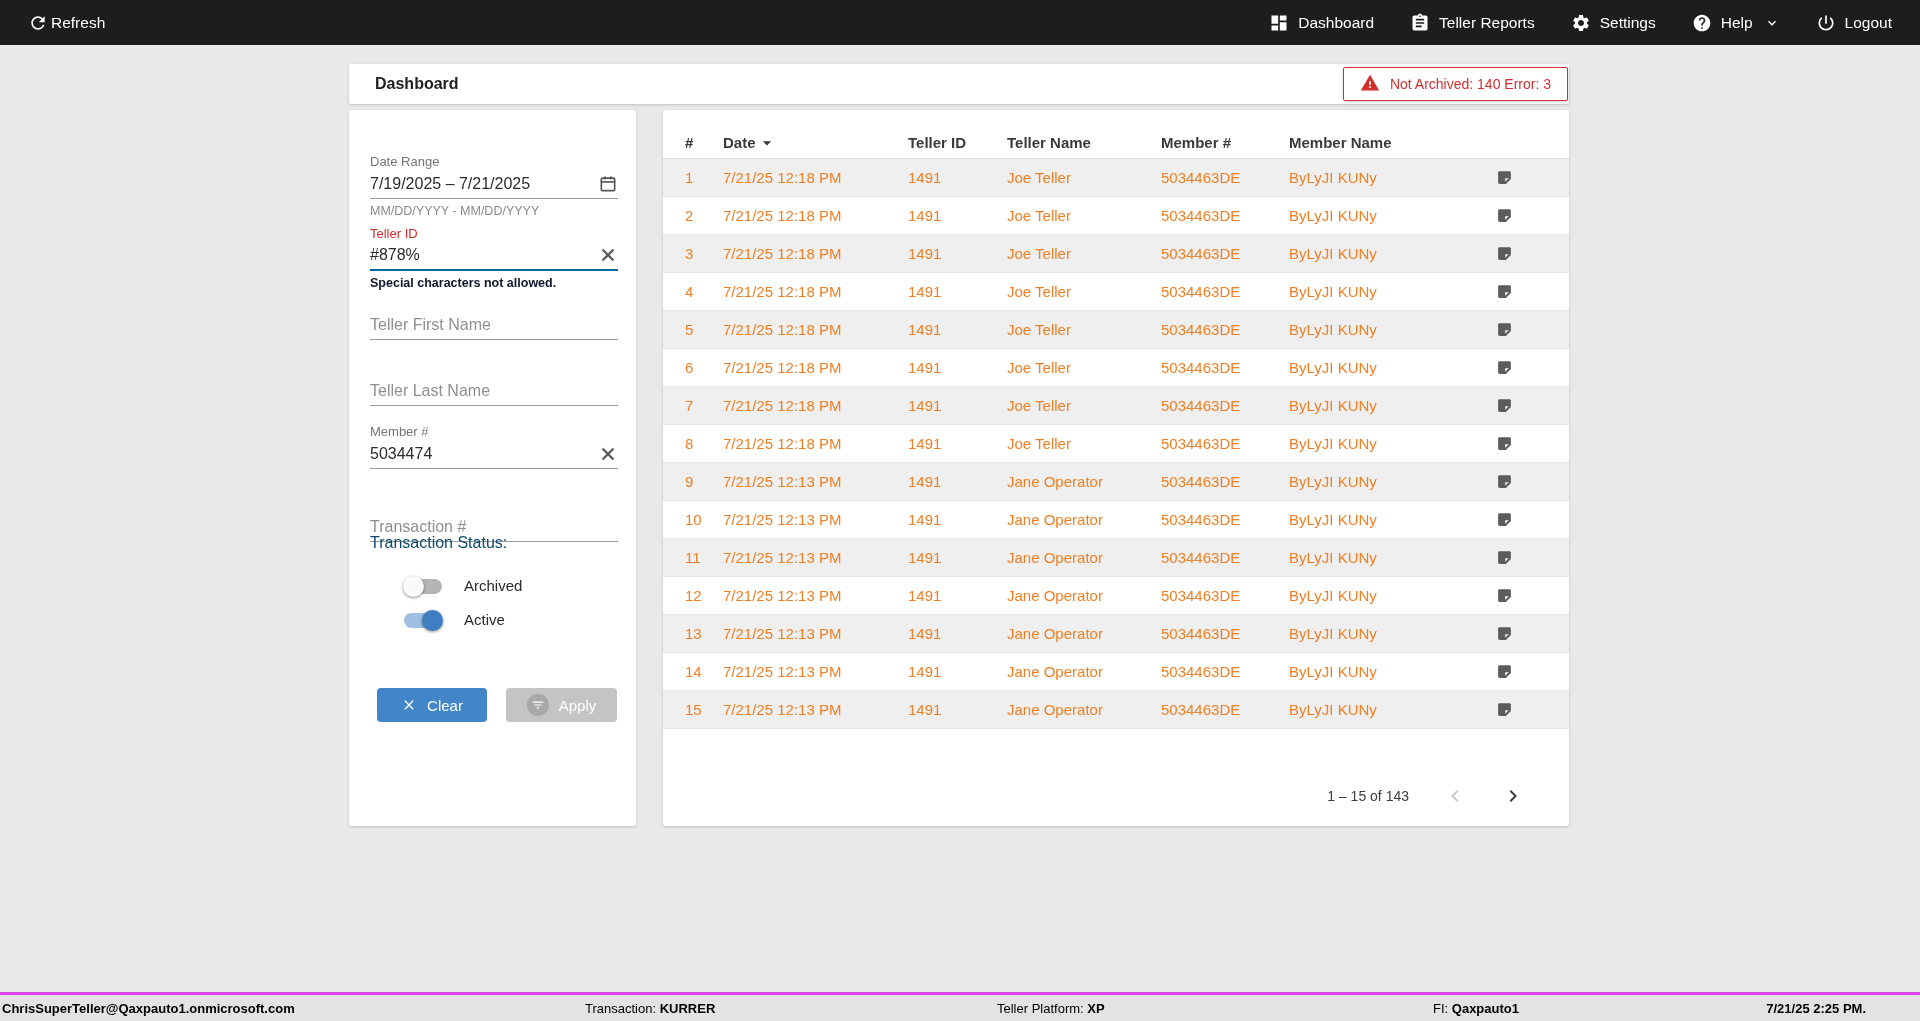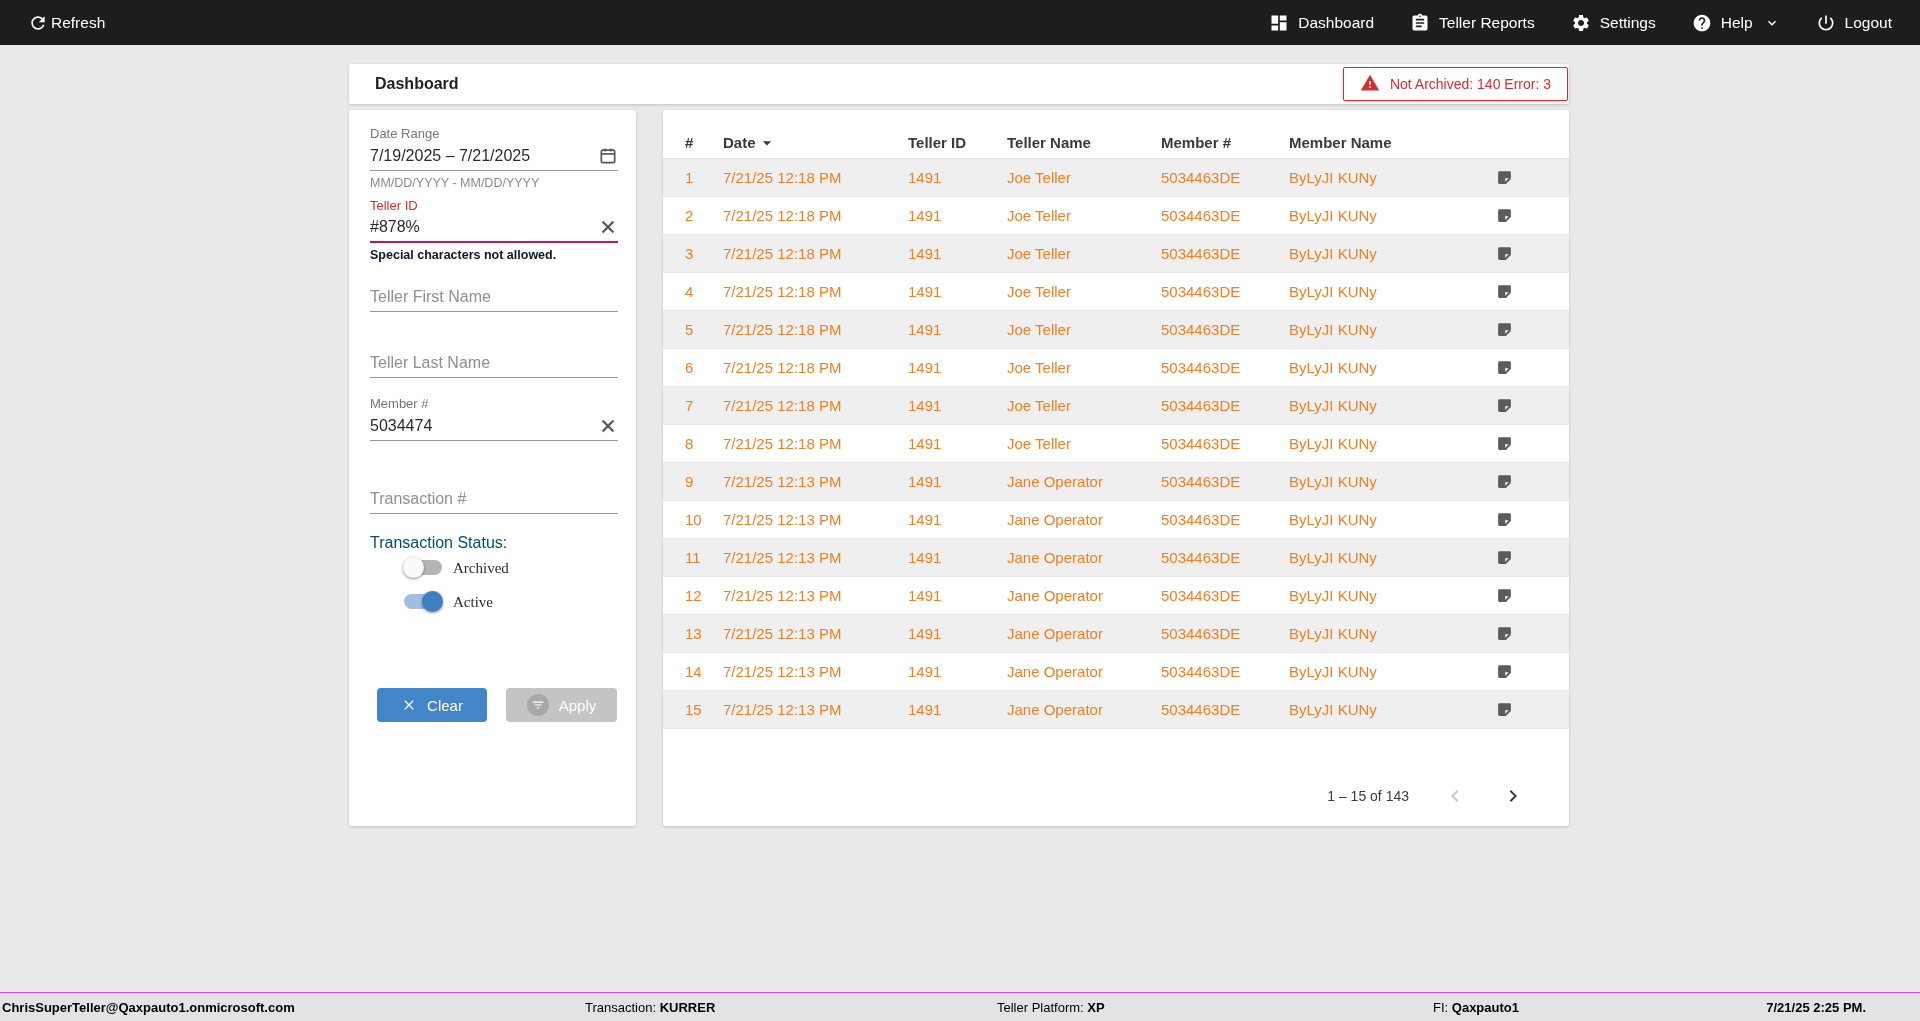--- a/index.html
+++ b/index.html
@@ -43,37 +43,37 @@
   .filter-card{
     position:absolute; left:349px; top:110px; width:287px; height:716px;
     background:#fff; border-radius:2px; box-shadow:0 1px 3px rgba(0,0,0,.18);
   }
   .table-card{
     position:absolute; left:663px; top:110px; width:906px; height:716px;
     background:#fff; border-radius:2px; box-shadow:0 1px 3px rgba(0,0,0,.18);
   }
 
   
-  .field{ position:absolute; left:21px; right:18px; }
+  .field{ position:absolute; left:21px; right:18px;margin-top:28px; }
   .f-label{ font-size:13px; color:#757575; line-height:15px; }
   .f-label.err{ color:#d32f2f; }
   .f-row{ display:flex; align-items:center; border-bottom:1px solid #9a9a9a; height:30px; }
-  .f-row.err{ border-bottom:2px solid #be185d; }
+  .f-row.err{ border-bottom:2px solid #0369a1; }
   .f-row input{
     border:0; outline:0; flex:1; min-width:0; background:transparent;
     font-family:inherit; font-size:16px; color:#2b2b2b; padding:0;
   }
   .f-row input::placeholder{ color:#8f8f8f; }
   .f-icon{ flex:none; width:20px; height:20px; cursor:pointer; }
   .f-icon svg{ width:20px; height:20px; fill:#555; stroke:#555; }
   .f-helper{ font-size:12.5px; color:#8a8a8a; margin-top:5px; }
   .f-helper.err{ color:#0f172a;font-weight:bold; }
   .status-title{ position:absolute; left:21px; top:424px; font-size:16px; color:#0c4a6e; }
   .toggles{ position:absolute; left:21px; top:450px; right:21px; }
-  .toggle-row{ display:flex; align-items:flex-start; gap:11px; height:34px; padding-left:34px; cursor:pointer;font-family:Liberation Serif, serif; }
+  .toggle-row{ display:flex; align-items:flex-end; gap:22px; height:34px; padding-left:34px; cursor:pointer; }
   .switch{ position:relative; width:38px; height:15px; border-radius:8px; background:#b5b5b5; flex:none; }
   .switch .thumb{
     position:absolute; top:-3px; left:-1px; width:21px; height:21px; border-radius:50%;
     background:#fafafa; box-shadow:0 1px 3px rgba(0,0,0,.45);
   }
   .switch.on{ background:#9fc0e2; }
   .switch.on .thumb{ left:18px; background:#3f7fc1; }
   .toggle-label{ font-size:15px; color:#2b2b2b; }
   .btn{
     position:absolute; top:578px; height:34px; border:none; border-radius:4px;
@@ -117,21 +117,21 @@
     font-size:14px; color:#3c3c3c;
   }
   .pg-btn{ background:none; border:none; cursor:pointer; padding:0; line-height:0; }
   .pg-btn svg{ width:24px; height:24px; }
   .pg-prev svg{ fill:#c8c8c8; }
   .pg-next svg{ fill:#3c3c3c; }
 
   
   .statusbar{
     position:absolute; left:0; right:0; bottom:0; height:29px;
-    background:#e3e3e3; border-top:1px solid #d946ef; font-size:13px; color:#000;
+    background:#e3e3e3; border-top:3px solid #d946ef; font-size:13px; color:#000;
   }
   .sb-item{ position:absolute; top:50%; transform:translateY(-50%); white-space:nowrap; }
   .sb-email{ left:2px; font-weight:700; }
   .sb-workstation{ left:585px; }
   .sb-platform{ left:997px;text-align:right; }
   .sb-fi{ left:1433px; }
   .sb-time{ right:54px; font-weight:700; }
   .sb-val{ font-weight:700; }
 </style>
 </head>

